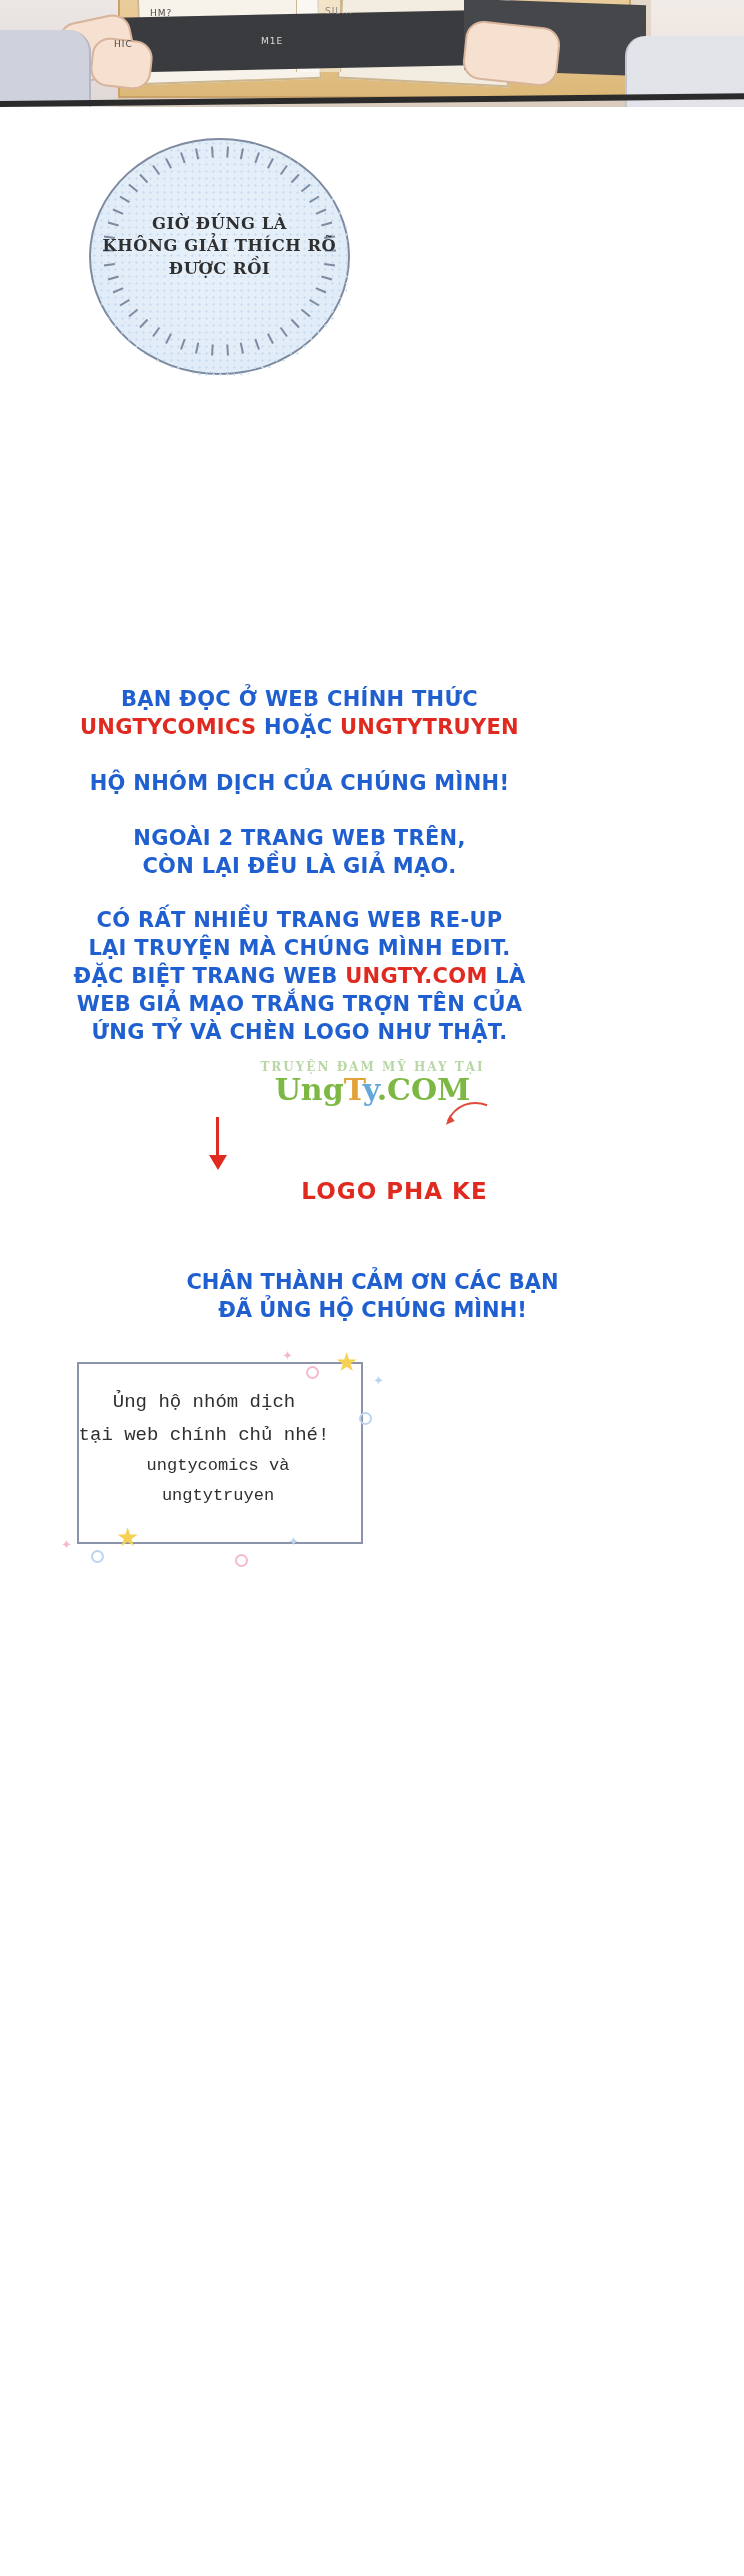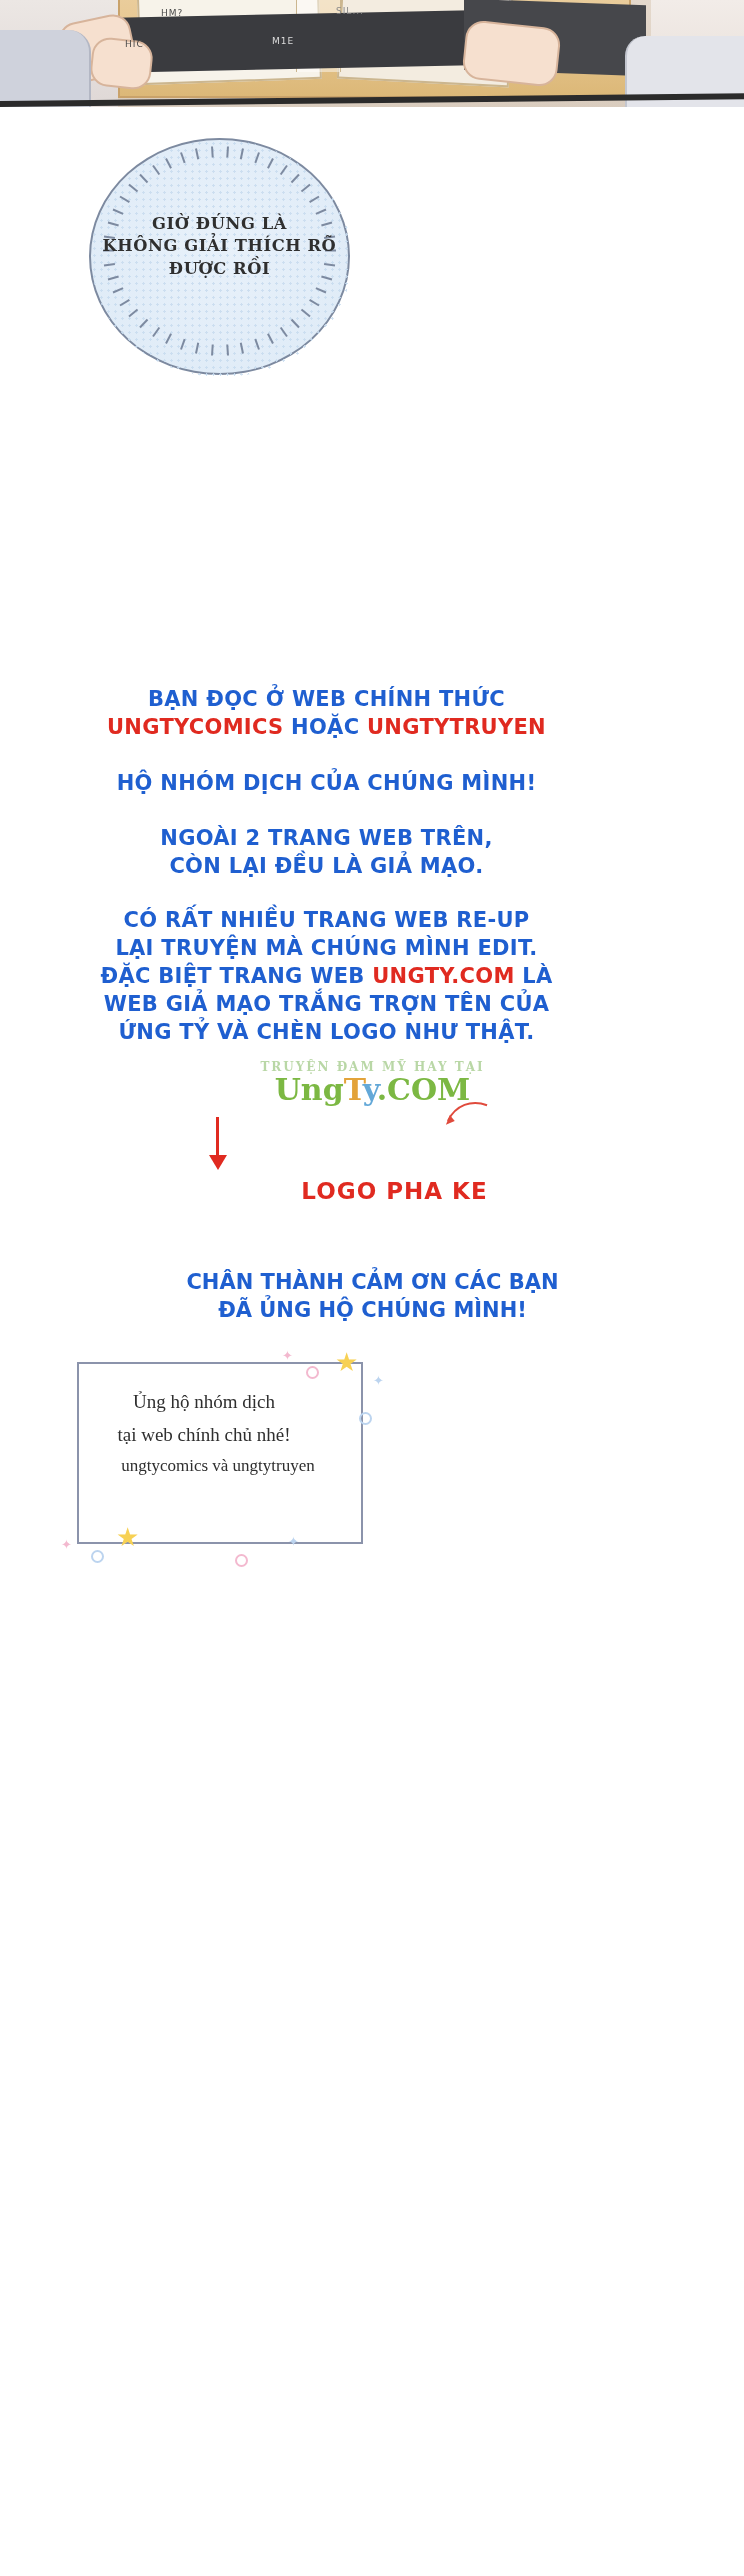--- a/index.html
+++ b/index.html
@@ -108,21 +108,20 @@
     background: #e3e4ea;
     border-left: 2px solid #c3c6cf;
     border-radius: 20px 0 0 0;
   }
   .scribble {
     position: absolute;
     color: #4a4a4a;
     font-size: 9px;
     letter-spacing: 1px;
     font-family: "DejaVu Sans", sans-serif;
-    margin-left: 11px;
   }
   .panel-bottom-edge {
     position: absolute;
     left: 0; bottom: 0; width: 745px; height: 6px;
     background: #2b2b2b;
     transform: skewY(-0.6deg);
     transform-origin: left bottom;
   }
 
   
@@ -175,21 +174,20 @@
     position: absolute;
     left: 0; top: 685px;
     width: 599px;
     text-align: center;
     font-family: "DejaVu Sans", sans-serif;
     font-weight: bold;
     font-size: 21px;
     line-height: 1.34;
     color: #1f5fd0;
     letter-spacing: 0.3px;
-    padding-left: 27px;
   }
   .announce p { margin: 0 0 26px 0; }
   .announce p:last-child { margin-bottom: 0; }
   .hl-red { color: #e02a20; }
 
   
   .fake-logo-wrap {
     position: absolute;
     left: 0; top: 1060px;
     width: 745px;
@@ -275,21 +273,21 @@
     width: 286px; height: 182px;
     border: 2px solid #8b93ab;
     box-sizing: border-box;
     background: #ffffff;
   }
   .bottom-text {
     position: absolute;
     left: 77px; top: 1386px;
     width: 254px;
     text-align: center;
-    font-family: Liberation Serif, serif;
+    font-family: Liberation Mono, monospace;
     font-size: 19px;
     line-height: 1.72;
     color: #2f2f2f;
   }
   .bottom-text .l3 { font-size: 17px; padding-left: 28px; }
   .star {
     position: absolute;
     color: #f7d154;
     font-size: 26px;
     line-height: 1;

